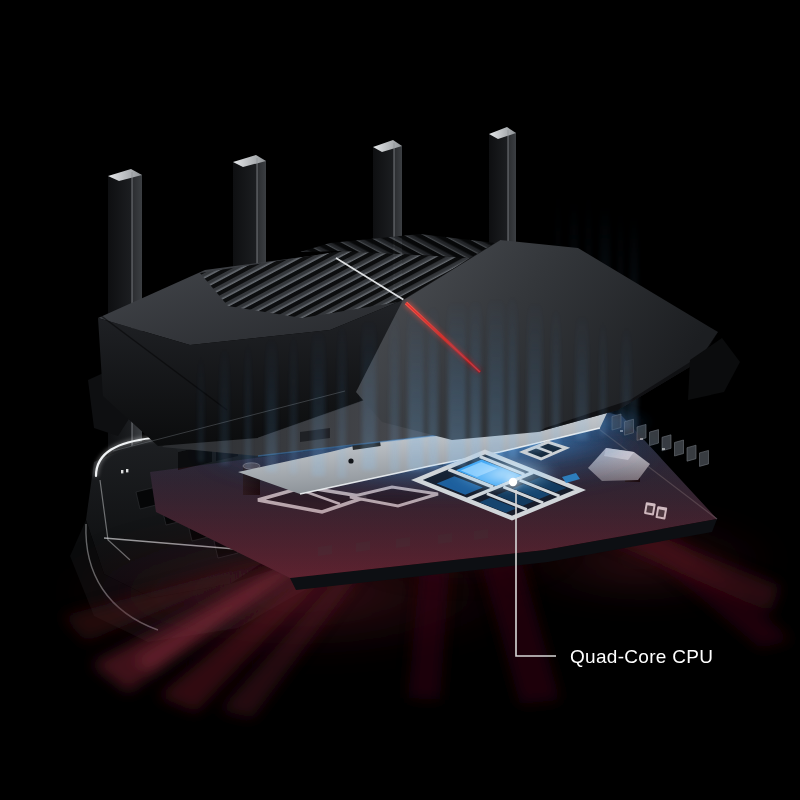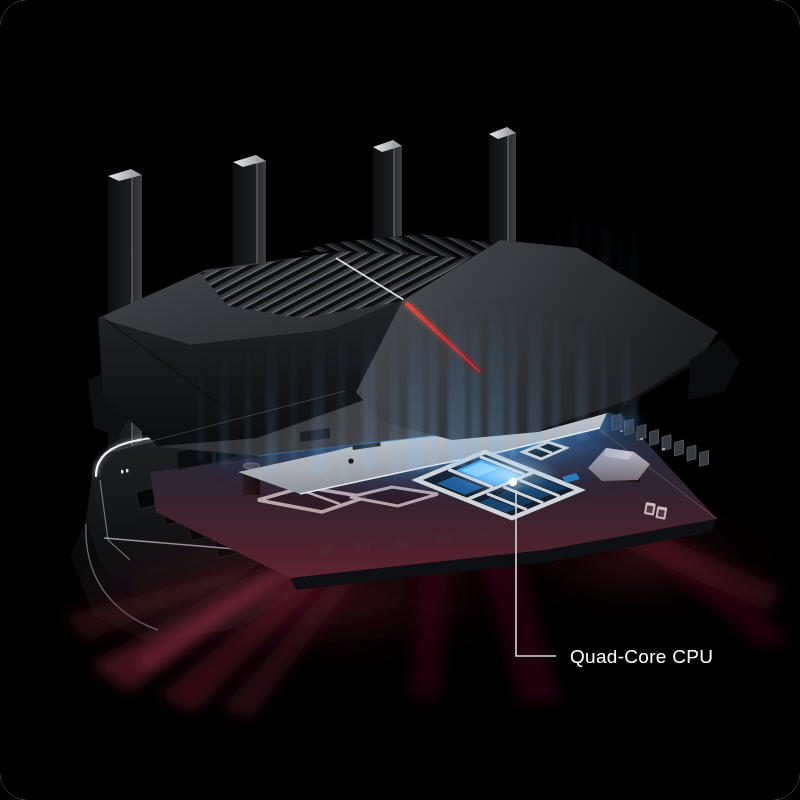--- a/index.html
+++ b/index.html
@@ -1,16 +1,16 @@
 <!DOCTYPE html>
 <html><head>
 <meta charset="utf-8">
 <style>
   html,body{margin:0;padding:0;background:#000;}
-  .stage{position:relative;width:800px;height:800px;background:#e5e5e5;overflow:hidden;border-radius:27px;}
+  .stage{position:relative;width:800px;height:800px;background:#e5e5e5;overflow:hidden;}
   svg{position:absolute;left:0;top:0;display:block;}
   svg text{font-family:"Liberation Sans","DejaVu Sans",sans-serif;}
   .callout-text{font-size:19px;letter-spacing:.3px;font-weight:400;}
   .logo-text{font-size:9px;letter-spacing:.4px;font-weight:400;}
 </style>
 </head>
 <body>
 
 <div class="stage">
 <svg width="800" height="800" viewBox="0 0 800 800">

